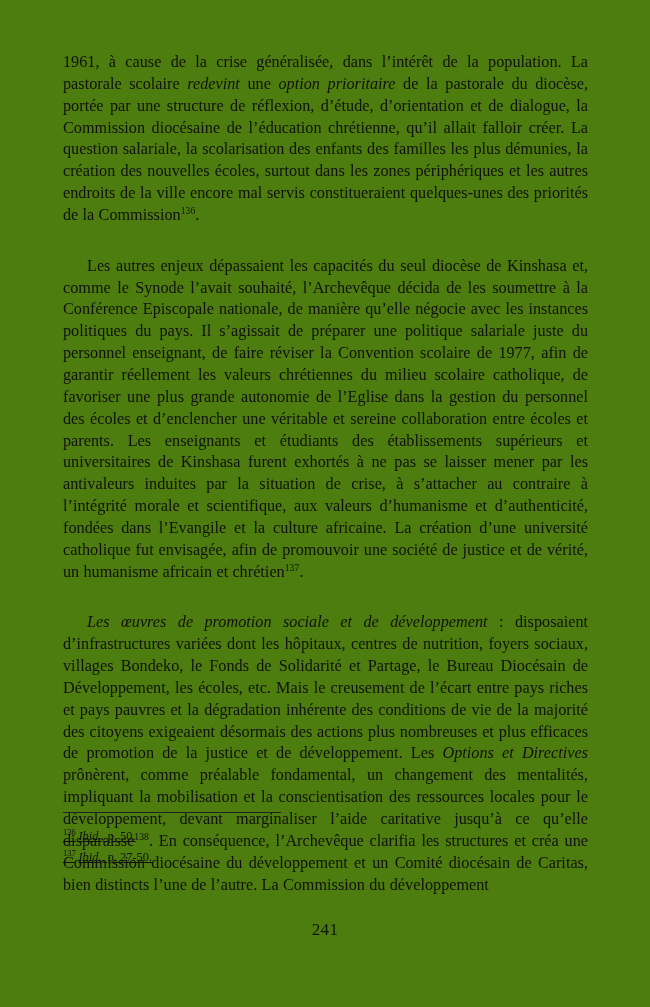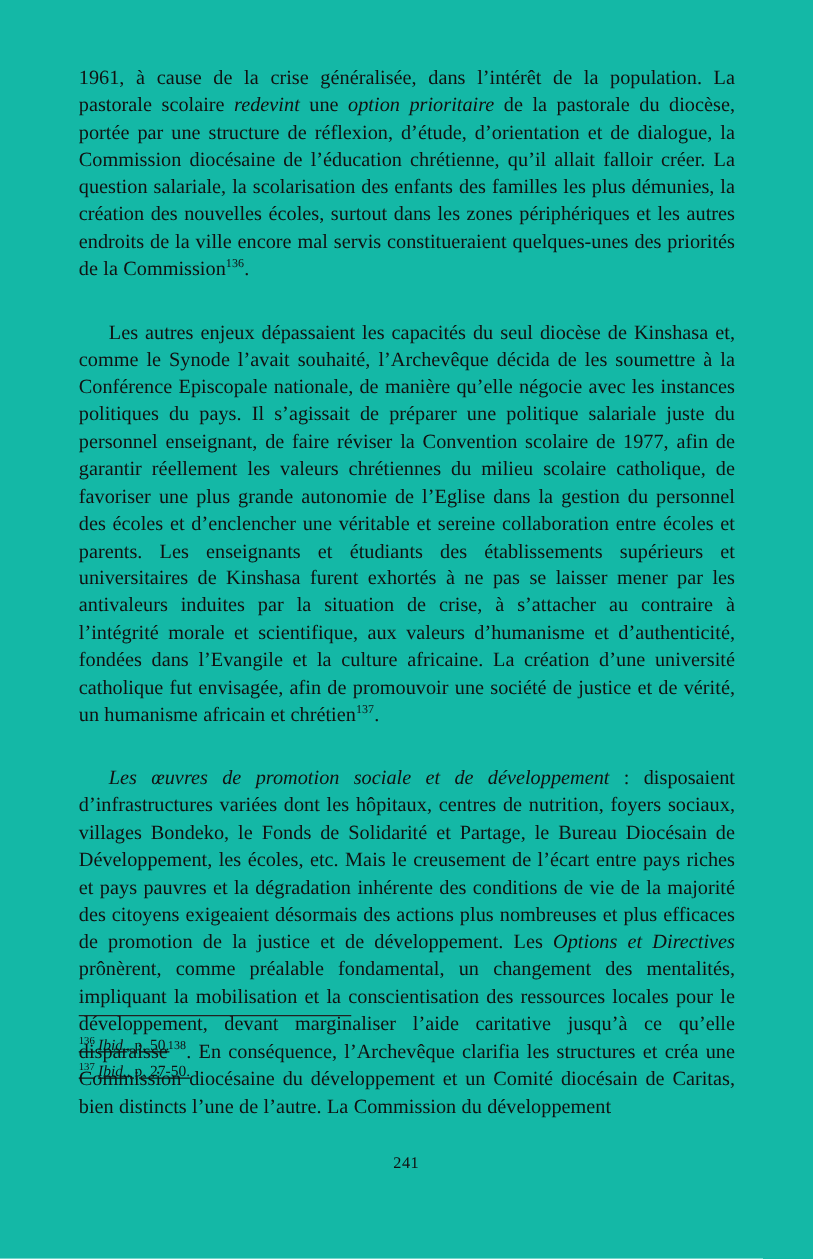--- a/index.html
+++ b/index.html
@@ -4,21 +4,21 @@
 <style>
   html, body {
     margin: 0;
     padding: 0;
     background: #ffffff;
   }
   .page {
     position: relative;
     width: 650px;
     height: 1007px;
-    background: #14b8a6;
+    background: #4d7c0f;
     overflow: hidden;
     font-family: "Liberation Serif", "DejaVu Serif", serif;
     color: #111111;
     box-sizing: border-box;
   }
 
   
   .body-block {
     position: absolute;
     left: 63px;
@@ -89,21 +89,21 @@
     font-style: italic;
   }
 
   
   .folio {
     position: absolute;
     left: 0;
     top: 920px;
     width: 650px;
     text-align: center;
-    font-size: 13px;
+    font-size: 17px;
     line-height: 20px;
     letter-spacing: 0.4px;
   }
 </style>
 </head>
 <body>
 
 <div class="page">
 
   <div class="body-block">

